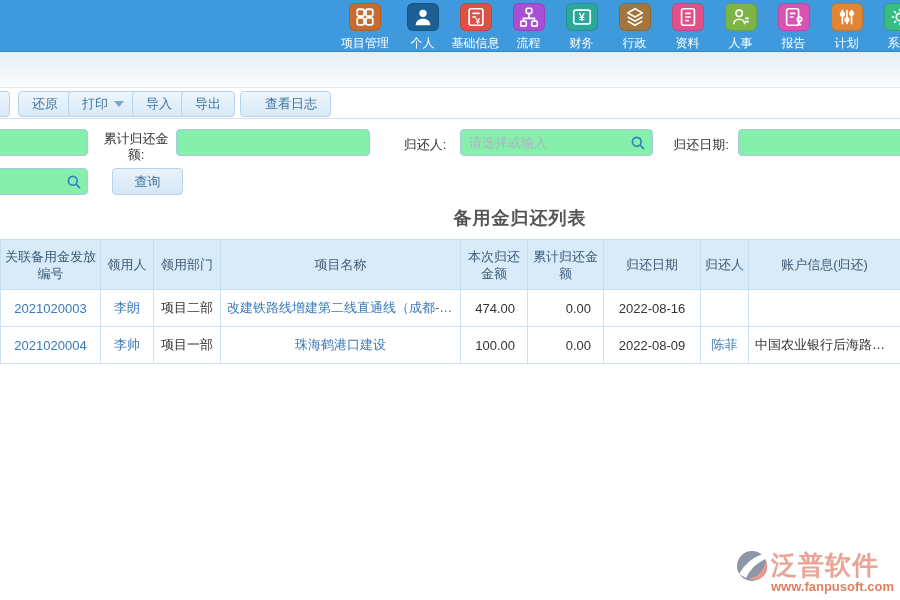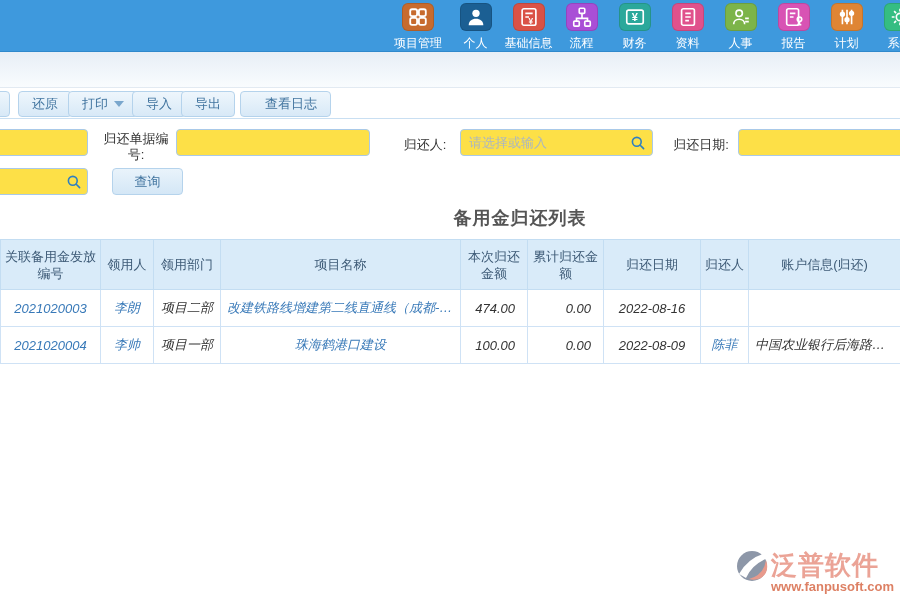--- a/index.html
+++ b/index.html
@@ -27,37 +27,37 @@
     color:#41749f; background:linear-gradient(#eef6fc,#d8e9f7);
     border:1px solid #b5d3ec; border-radius:4px; cursor:pointer;
     display:flex; align-items:center; gap:6px; white-space:nowrap; }
   .caret { width:0; height:0; border-left:5px solid transparent;
     border-right:5px solid transparent; border-top:6px solid #7aa7cd; }
 
   
   .filters { position:relative; height:82px; background:#fff; overflow:hidden; }
   .f-label { position:absolute; font-size:13px; color:#333; text-align:center; }
   .f-input { position:absolute; height:27px; border:1px solid #a9c9e8;
-    border-radius:4px; background:#fde047; font-size:13px; color:#333; padding:0 8px; }
+    border-radius:4px; background:#86efac; font-size:13px; color:#333; padding:0 8px; }
   .f-input::placeholder { color:#aab6c2; }
   .icon-inline { position:absolute; width:16px; height:16px; cursor:pointer; }
   .qbtn { position:absolute; width:71px; height:27px; font-size:13px; color:#41749f;
     background:linear-gradient(#e9f3fb,#d4e7f6); border:1px solid #b5d3ec;
     border-radius:4px; cursor:pointer; }
 
   
   .list-title { height:38px; line-height:34px; text-align:center; font-size:18px;
     font-weight:bold; color:#555; letter-spacing:1px; transform:translateX(70px); }
 
   
   table { width:900px; border-collapse:collapse; table-layout:fixed; font-size:13px; }
   th { background:#d9ebf9; color:#3d5a76; font-weight:normal; height:50px;
     border:1px solid #c3ddf2; padding:2px 4px; line-height:17px; }
   td { height:37px; border:1px solid #cfe2f5; color:#333; text-align:center;
-    padding:8px 6px; white-space:nowrap; overflow:hidden; text-overflow:ellipsis;font-style:italic; }
+    padding:8px 6px; white-space:nowrap; overflow:hidden; text-overflow:ellipsis; }
   td.num { text-align:right; padding-right:12px; }
   .c-link { color:#3879b8; cursor:pointer; }
 
   
   .watermark { position:absolute; right:6px; bottom:6px; text-align:left; }
   .wm-top { display:flex; align-items:center; gap:2px; }
   .wm-brand { font-size:26px; font-weight:bold; color:#eba396; letter-spacing:1px; }
   .wm-url { font-size:13px; font-weight:bold; color:#dd8064; margin-left:36px;
     margin-top:-4px; }
 
@@ -117,20 +117,30 @@
     <div class="nav-item">
       <span class="nav-icon" style="background: rgb(43, 168, 155);">
         <svg width="22" height="22" viewBox="0 0 24 24" fill="none" stroke="#fff" stroke-width="1.8">
           <rect x="3" y="4.5" width="18" height="15" rx="2"></rect>
           <text x="8.5" y="16.5" font-size="12" fill="#fff" stroke="none" font-weight="bold">¥</text>
         </svg>
       </span>
       <span class="nav-label">财务</span>
     </div>
 
+    <div class="nav-item">
+      <span class="nav-icon" style="background: rgb(163, 118, 61);">
+        <svg width="22" height="22" viewBox="0 0 24 24" fill="none" stroke="#fff" stroke-width="1.8" stroke-linejoin="round">
+          <path d="M12 3l8 4.5-8 4.5-8-4.5z"></path>
+            <path d="M4 12l8 4.5 8-4.5"></path>
+            <path d="M4 16.5L12 21l8-4.5"></path>
+        </svg>
+      </span>
+      <span class="nav-label">行政</span>
+    </div>
 
     <div class="nav-item">
       <span class="nav-icon" style="background: rgb(224, 81, 140);">
         <svg width="22" height="22" viewBox="0 0 24 24" fill="none" stroke="#fff" stroke-width="1.8">
           <rect x="5" y="3" width="14" height="18" rx="2"></rect>
             <path d="M9 8h6M9 12h6M9 16h4"></path>
         </svg>
       </span>
       <span class="nav-label">资料</span>
     </div>
@@ -194,21 +204,21 @@
   </button>
   <button class="tbtn" style="left:132px;">导入</button>
   <button class="tbtn" style="left:181px;">导出</button>
   <button class="tbtn" style="left:240px;padding-left:24px;">查看日志</button>
 </div>
 
 <div class="filters">
 
   <input class="f-input" style="left: -60px; top: 10px; width: 148px;">
 
-  <div class="f-label" style="left:97px;top:12px;width:78px;line-height:16px;">归还单据编号:</div>
+  <div class="f-label" style="left:97px;top:12px;width:78px;line-height:16px;">累计归还金额:</div>
   <input class="f-input" style="left: 176px; top: 10px; width: 194px;">
 
   <div class="f-label" style="left:400px;top:17px;width:50px;">归还人:</div>
   <input class="f-input" style="left: 460px; top: 10px; width: 193px; padding-right: 28px;" placeholder="请选择或输入">
   <svg class="icon-inline" style="left:630px;top:16px;" viewBox="0 0 20 20">
     <circle cx="8.5" cy="8.5" r="5.5" fill="none" stroke="#2e7fc1" stroke-width="2"></circle>
     <line x1="12.8" y1="12.8" x2="17" y2="17" stroke="#2e7fc1" stroke-width="2" stroke-linecap="round"></line>
   </svg>
 
   <div class="f-label" style="left:669px;top:17px;width:64px;">归还日期:</div>

